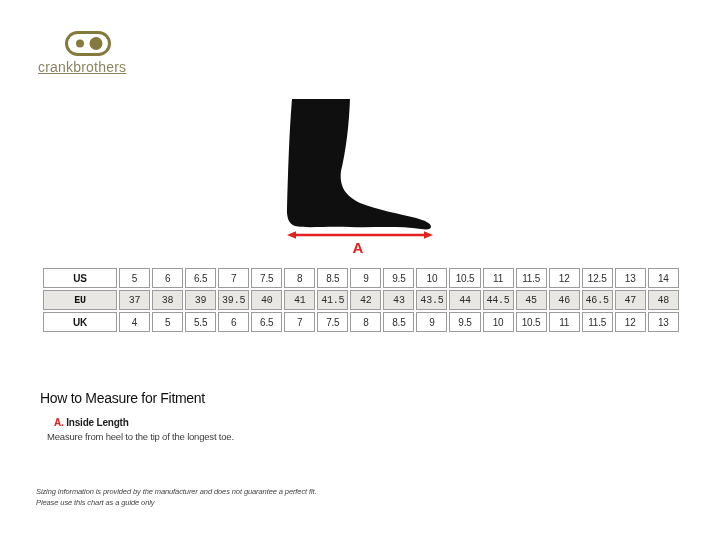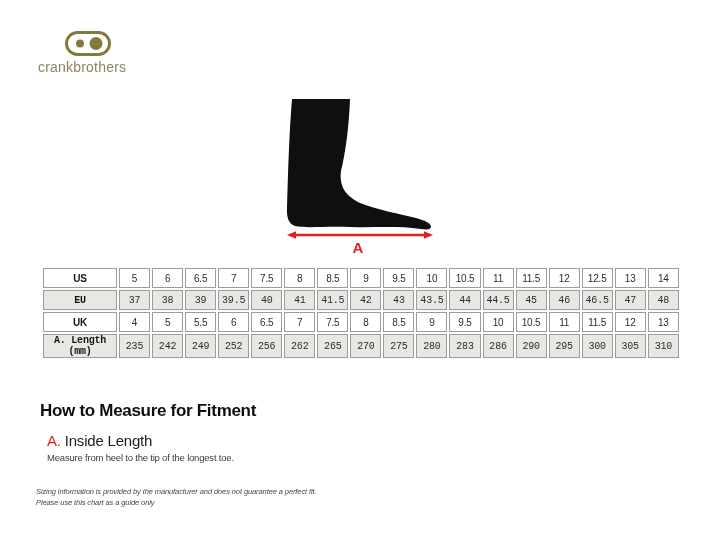--- a/index.html
+++ b/index.html
@@ -13,21 +13,21 @@
   *{margin:0;padding:0;box-sizing:border-box;}
   html,body{background:#fff;}
   body{font-family:"Liberation Sans",sans-serif;color:var(--ink);}
   .page{position:relative;width:720px;height:540px;background:#fff;overflow:hidden;}
 
   
   .brand{position:absolute;left:38px;top:31px;width:120px;}
   .brand-icon{display:block;margin-left:27px;width:46px;height:25px;}
   .brand-icon .pill{fill:none;stroke:var(--brand-olive);stroke-width:3;}
   .brand-icon .dot{fill:var(--brand-olive);}
-  .brand-name{margin-top:3px;font-size:14px;letter-spacing:.2px;color:var(--brand-text);}
+  .brand-name{margin-top:3px;font-size:14px;letter-spacing:.2px;color:var(--brand-text);text-decoration:underline;}
 
   
   .title{position:absolute;left:0;right:4px;top:73px;text-align:center;
          font-size:11.5px;font-weight:bold;letter-spacing:-.35px;color:#111;}
 
   
   .foot-figure{position:absolute;left:278px;top:95px;width:160px;height:160px;}
   .foot-figure svg{width:160px;height:160px;display:block;}
   .foot{fill:#0f0f0f;}
   .arrow-line{stroke:var(--accent-red);stroke-width:2.4;}
@@ -39,22 +39,22 @@
   .size-table{position:absolute;left:41px;top:266px;width:640px;
               border-collapse:separate;border-spacing:2px;table-layout:fixed;}
   .size-table th,.size-table td{border:1px solid var(--table-border);background:#fff;
               height:20px;padding:0;text-align:center;vertical-align:middle;
               font-size:10px;letter-spacing:-.2px;color:#2d2d2d;font-weight:normal;}
   .size-table th{font-weight:bold;color:#151515;}
   .size-table tr.alt th,.size-table tr.alt td{background:var(--table-alt-bg);font-family:Liberation Mono, monospace;}
 
   
   .measure{position:absolute;left:40px;top:390px;}
-  .measure-heading{font-size:17px;font-weight:bold;letter-spacing:-.3px;color:#0f0f0f;margin-top:11px;}
-  .measure-item{margin:11px 0 0 7px;font-size:15px;font-weight:normal;letter-spacing:-.2px;}
+  .measure-heading{font-size:14px;font-weight:normal;letter-spacing:-.3px;color:#0f0f0f;}
+  .measure-item{margin:11px 0 0 14px;font-size:10px;font-weight:bold;letter-spacing:-.2px;}
   .measure-item .letter{color:var(--accent-red);}
   .measure-desc{margin:3px 0 12px 7px;font-size:9.5px;letter-spacing:-.2px;color:#3c3c3c;}
 
   
   .disclaimer{position:absolute;left:36px;top:487px;font-size:7.5px;
               letter-spacing:-.1px;line-height:1.4;color:#454545;font-style:italic;}
 </style>
 </head>
 <body>
 
@@ -166,40 +166,20 @@
           <td>8.5</td>
           <td>9</td>
           <td>9.5</td>
           <td>10</td>
           <td>10.5</td>
           <td>11</td>
           <td>11.5</td>
           <td>12</td>
           <td>13</td>
         </tr>
-        <tr class="alt">
-          <th>A. Length (mm)</th>
-          <td>235</td>
-          <td>242</td>
-          <td>249</td>
-          <td>252</td>
-          <td>256</td>
-          <td>262</td>
-          <td>265</td>
-          <td>270</td>
-          <td>275</td>
-          <td>280</td>
-          <td>283</td>
-          <td>286</td>
-          <td>290</td>
-          <td>295</td>
-          <td>300</td>
-          <td>305</td>
-          <td>310</td>
-        </tr>
       </tbody>
   </table>
 
   <section class="measure">
     <h2 class="measure-heading">How to Measure for Fitment</h2>
     <div class="measure-item">
       <span class="letter">A.</span>
       <span>Inside Length</span>
     </div>
     <div class="measure-desc">Measure from heel to the tip of the longest toe.</div>

